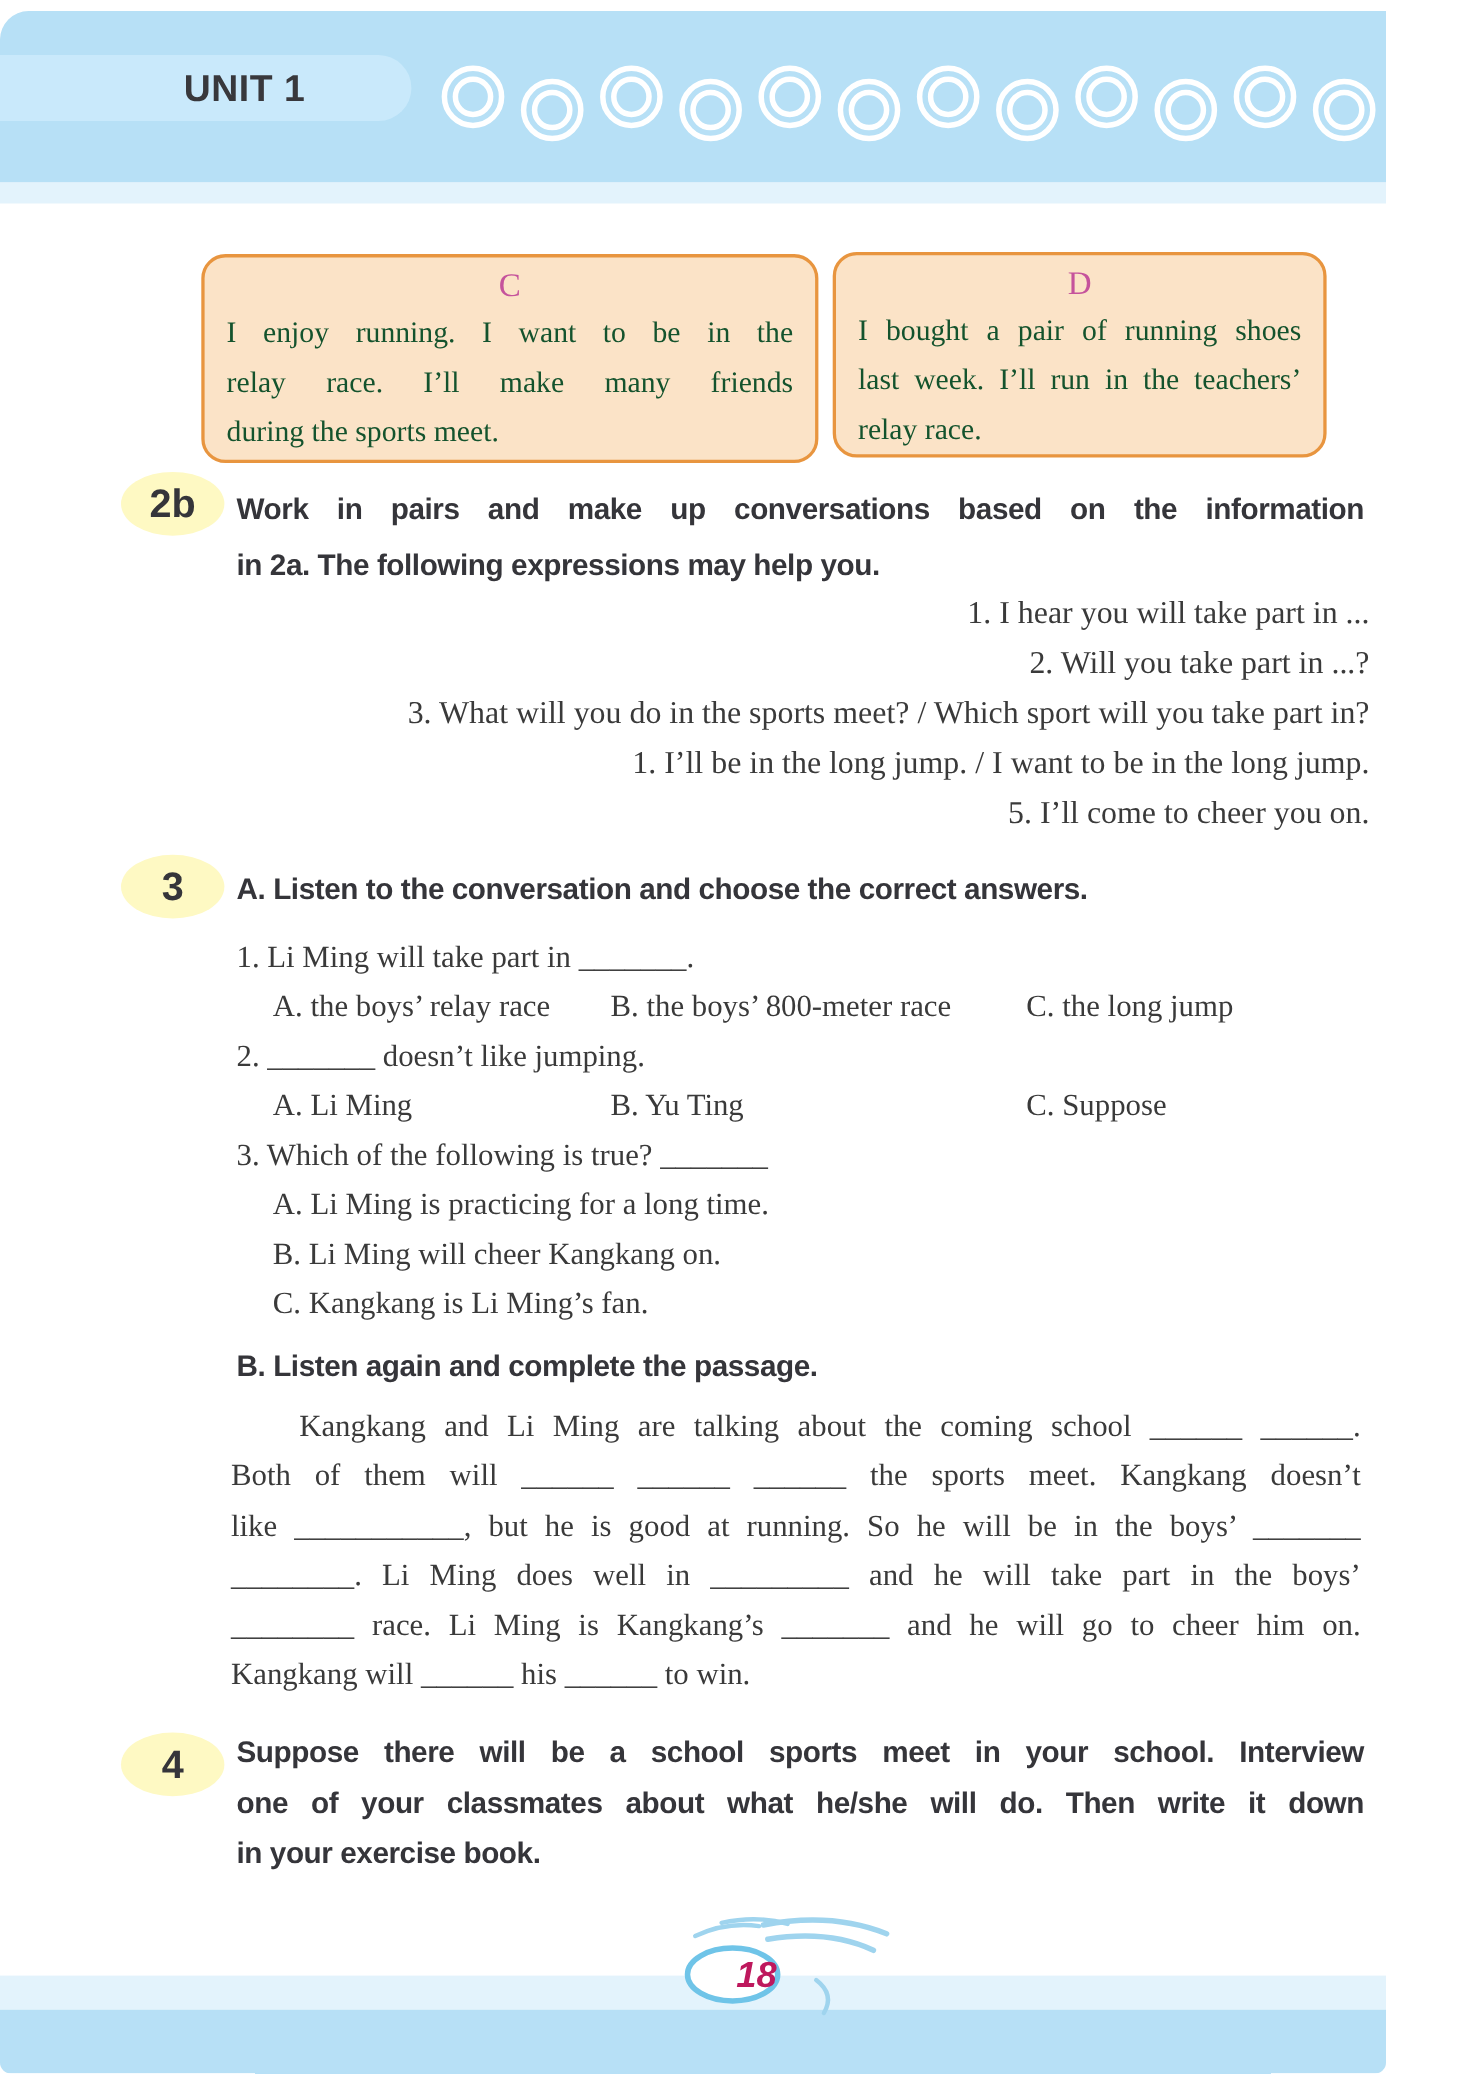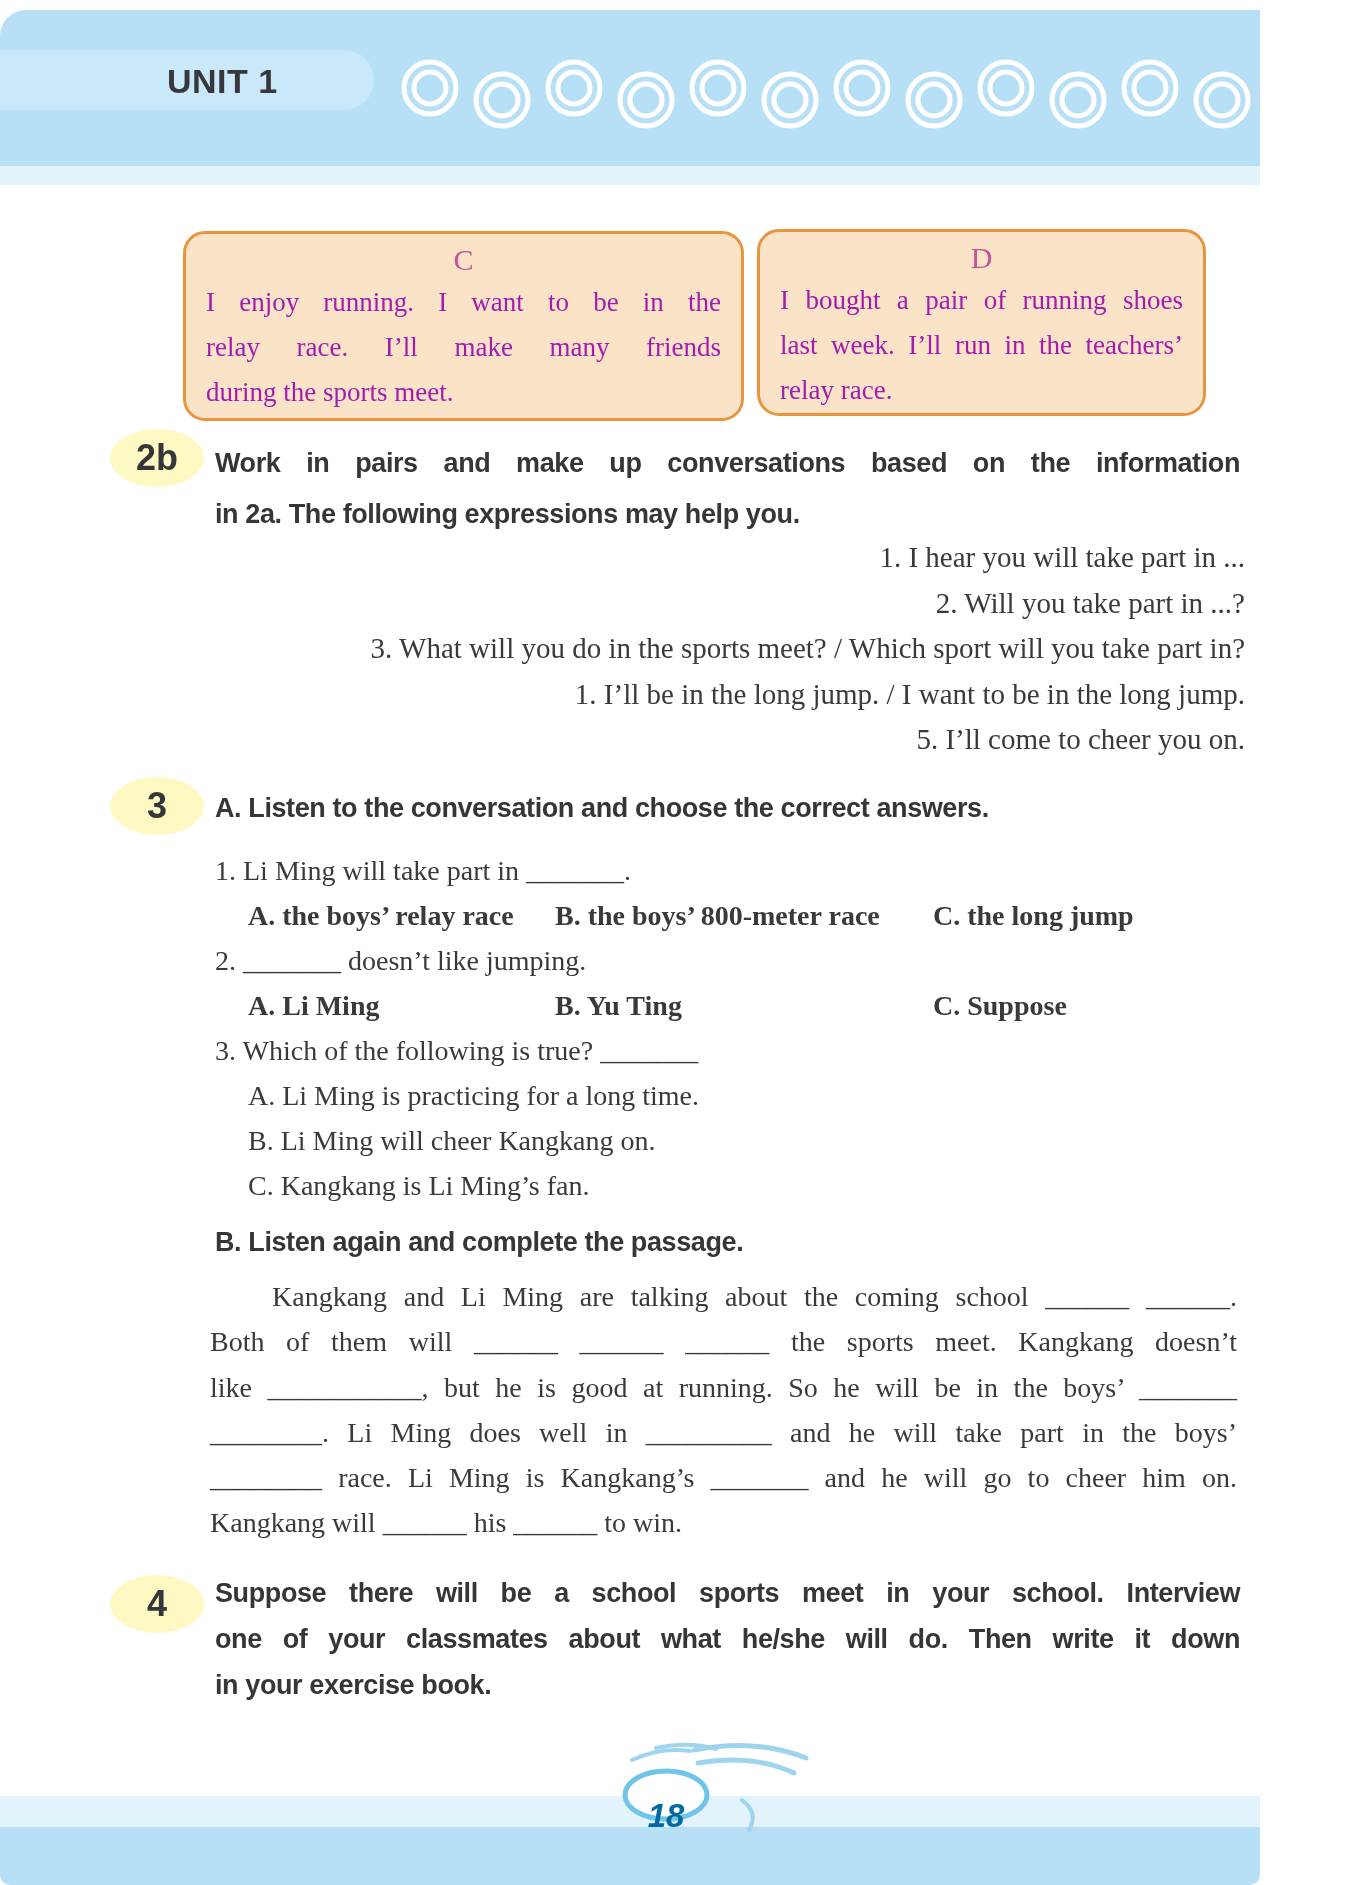--- a/index.html
+++ b/index.html
@@ -49,21 +49,21 @@
     border-radius: 22px;
     padding: 6px 20px 10px 20px;
   }
   .card-c { left: 183px; top: 231px; width: 561px; height: 190px; }
   .card-d { left: 757px; top: 229px; width: 449px; height: 187px; }
   .card-label {
     text-align: center;
     font-size: 30px; color: #c5539c;
     height: 40px; line-height: 40px;
   }
-  .card-line { font-size: 27px; line-height: 45px; color: #a21caf; }
+  .card-line { font-size: 27px; line-height: 45px; color: #14532d; }
   .just { text-align: justify; text-align-last: justify; }
   
   .badge {
     position: absolute;
     width: 94px; height: 58px;
     background: #fef9c3;
     border-radius: 50%;
     text-align: center; line-height: 58px;
     font-family: "Liberation Sans", sans-serif;
     font-weight: bold; font-size: 36px;
@@ -92,45 +92,44 @@
     width: 1030px; font-size: 29px; line-height: 45.5px; text-align: right;
   }
   .questions {
     position: absolute; left: 215px; top: 848px;
     width: 1030px; font-size: 28px; line-height: 45px;
   }
   .opt-row {
     display: grid;
     grid-template-columns: 307px 378px auto;
     padding-left: 33px;
-    font-weight: bold;
   }
   .opt-stack { padding-left: 33px; }
   .passage {
     position: absolute; left: 210px; top: 1274px;
     width: 1027px; font-size: 28px; line-height: 45.3px;
   }
   .passage .indent { text-indent: 62px; }
   
   .footer-strip-light {
     position: absolute; left: 0; top: 1796px;
     width: 1346px; height: 31px; background: #e3f3fc;
   }
   .footer-strip-dark {
     position: absolute; left: 0; top: 1827px;
     width: 1346px; height: 58px; background: #b7e0f6;
   }
   .pagenum-wrap { position: absolute; left: 590px; top: 1738px; }
   .pagenum-text {
     position: absolute; left: 36px; top: 34px;
     width: 80px; height: 46px;
-    text-align: center; line-height: 46px;
+    text-align: right; line-height: 46px;
     font-family: "Liberation Sans", sans-serif;
     font-weight: bold; font-style: italic;
-    font-size: 33px; color: #0369a1; margin-top: 21px;
+    font-size: 33px; color: #be185d;
   }
 </style>
 </head>
 <body>
 
 <div class="page">
 
   <div class="header-band"></div>
   <div class="unit-pill"></div>
   <div class="unit-title">UNIT 1</div>

